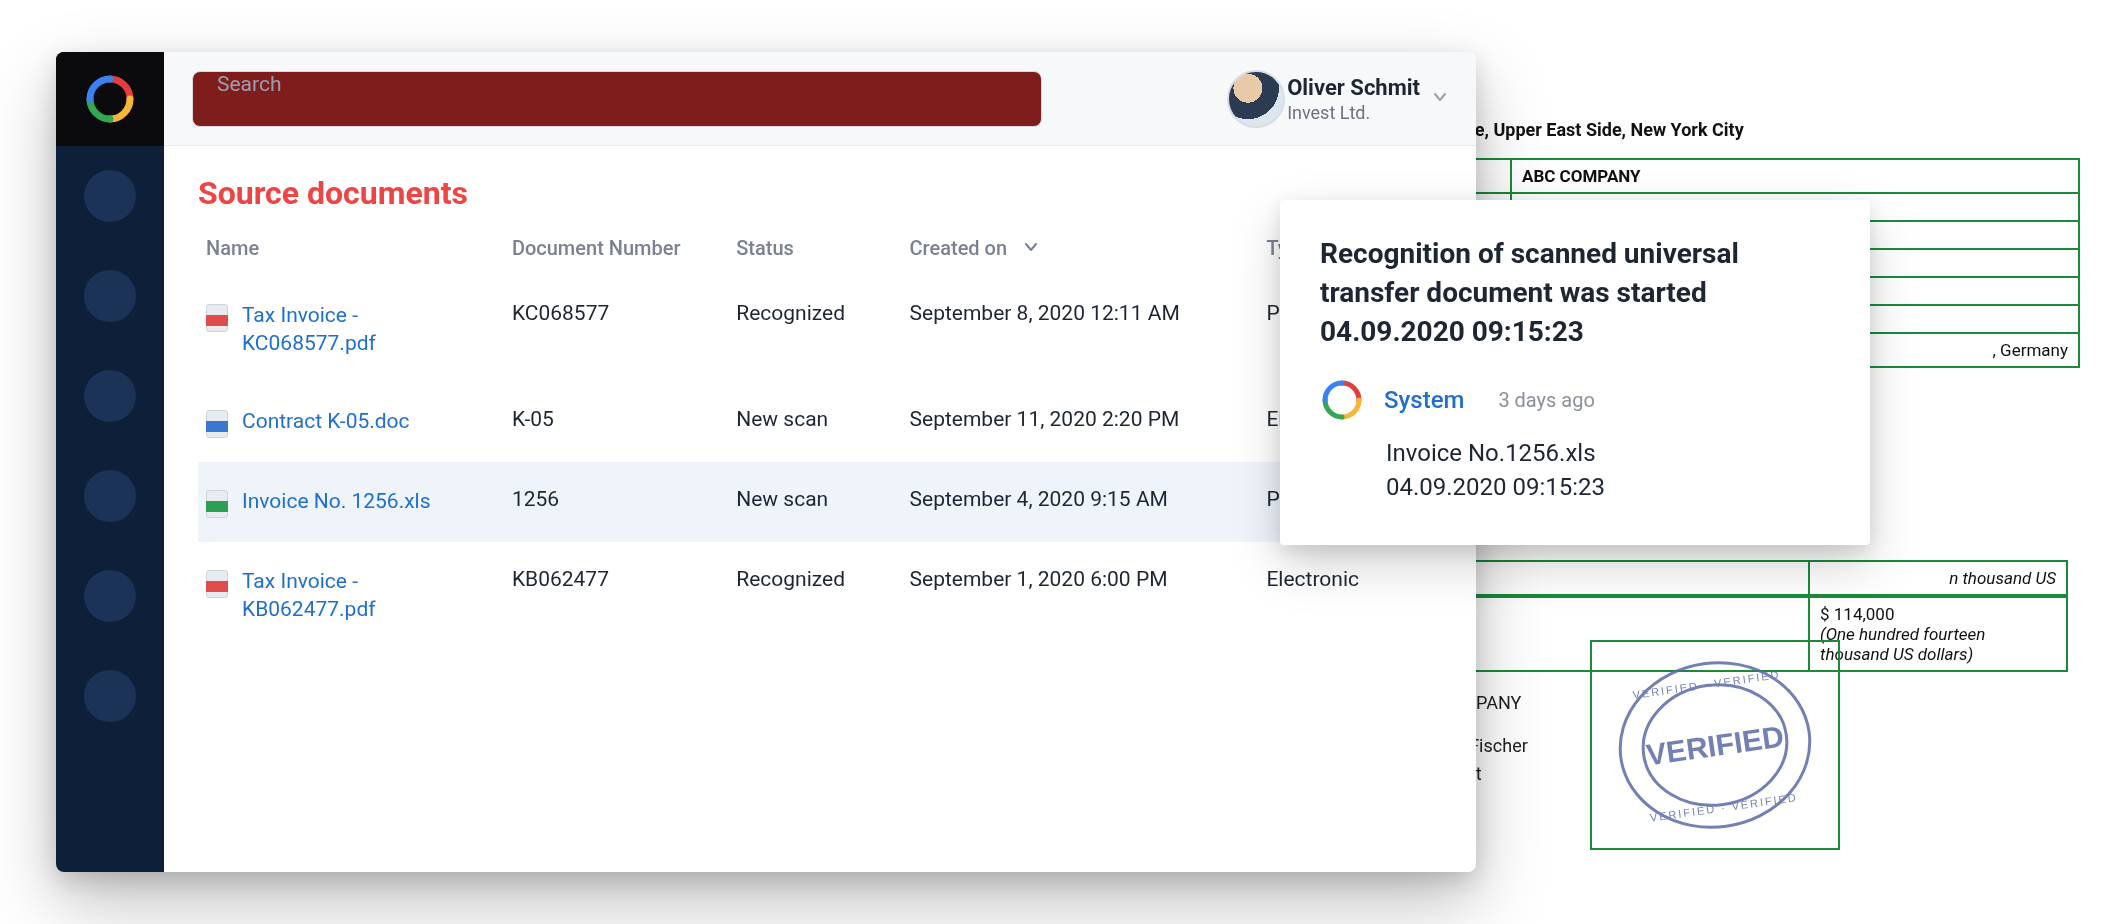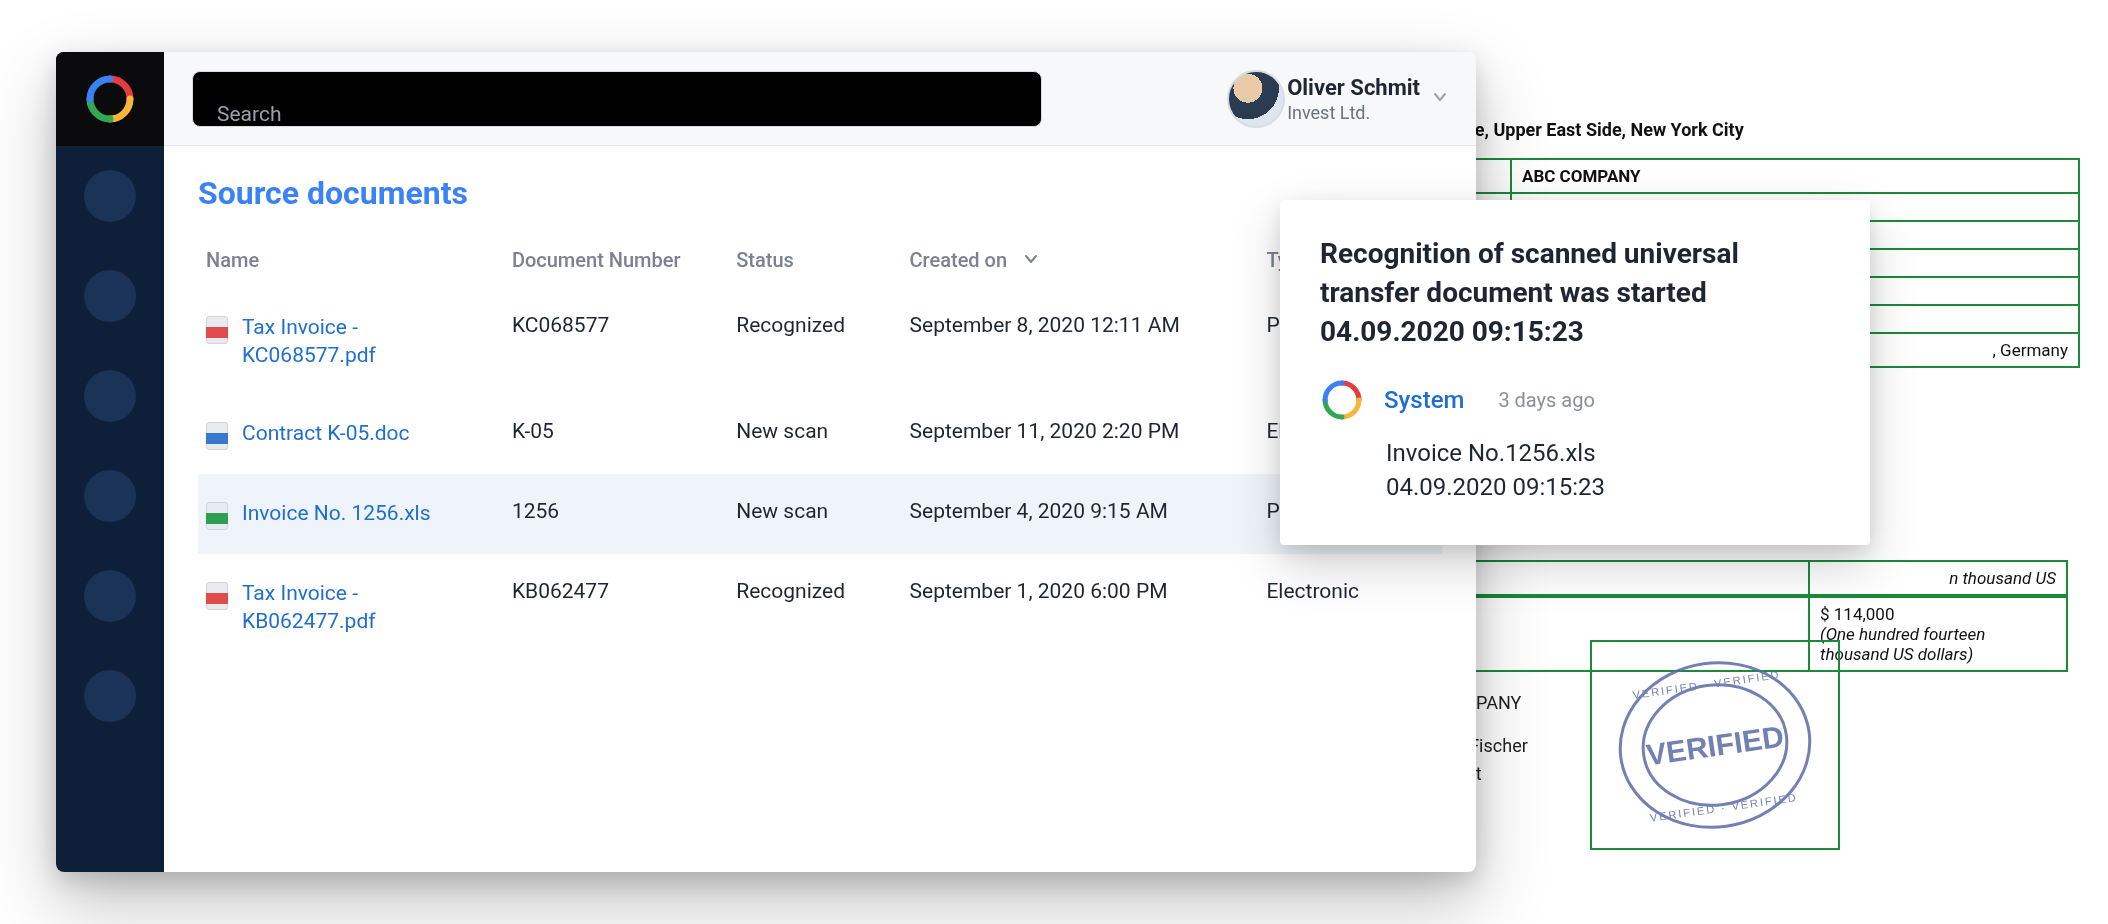--- a/index.html
+++ b/index.html
@@ -123,26 +123,26 @@
     display: flex;
     align-items: center;
     padding: 0 28px;
     gap: 28px;
   }
   .search {
     flex: 0 0 850px;
     height: 56px;
     border: 1px solid #d9dde3;
     border-radius: 8px;
-    background: #000000;
+    background: #7f1d1d;
     padding: 0 24px;
     font-size: 21px;
     color: #9aa1ac;
     display:flex;
-    align-items:flex-end;
+    align-items:flex-start;
   }
   .user {
     margin-left: auto;
     display:flex;
     align-items:center;
     gap: 2px;
   }
   .avatar {
     width: 58px;
     height: 58px;
@@ -153,22 +153,22 @@
   .user-text .u-name { font-size: 22px; font-weight: 700; color:#1f2633; }
   .user-text .u-org  { font-size: 18px; color:#6b7280; margin-top:2px;}
   .chev { color:#9aa1ac; font-size:18px; margin-left:10px;}
 
   .page {
     padding: 28px 34px 0 34px;
   }
   .page-title {
     font-size: 32px;
     font-weight: 700;
-    color: #3b82f6;
-    margin-bottom: 20px;
+    color: #ef4444;
+    margin-bottom: 8px;
   }
   table.docs {
     width: 100%;
     border-collapse: collapse;
     table-layout: fixed;
   }
   table.docs col.c-name   { width: 300px; }
   table.docs col.c-num    { width: 220px; }
   table.docs col.c-status { width: 170px; }
   table.docs col.c-date   { width: 350px; }

